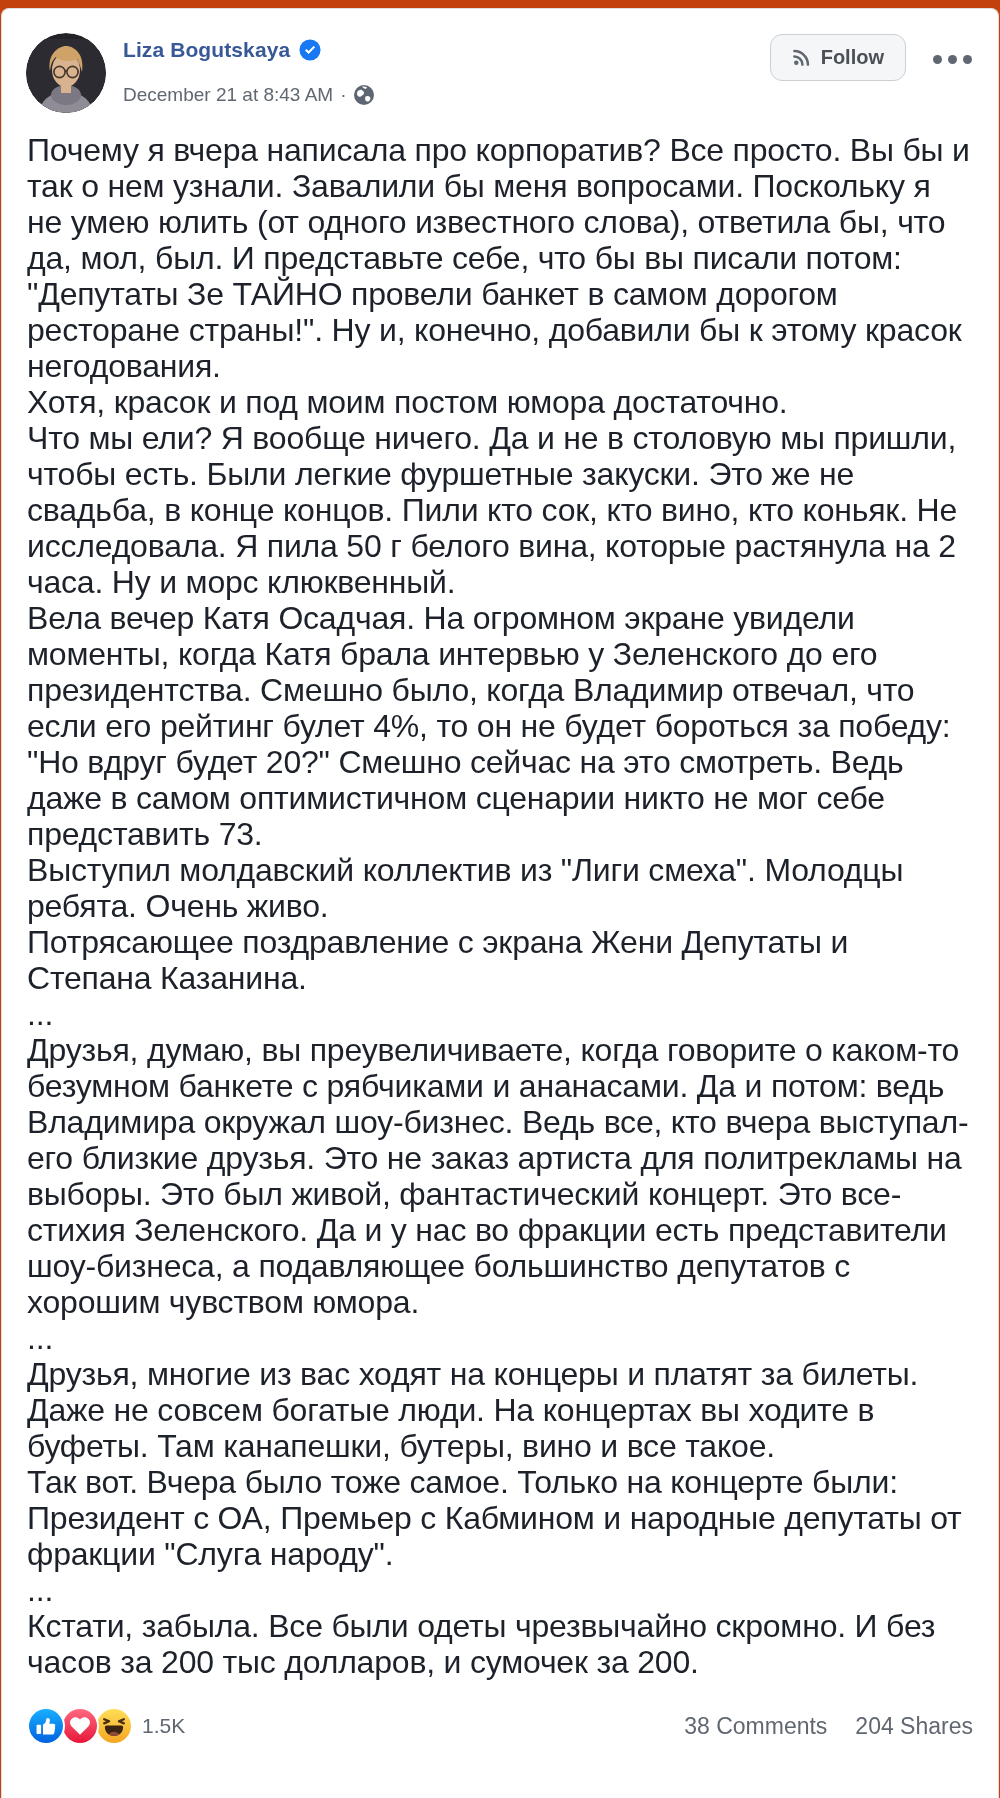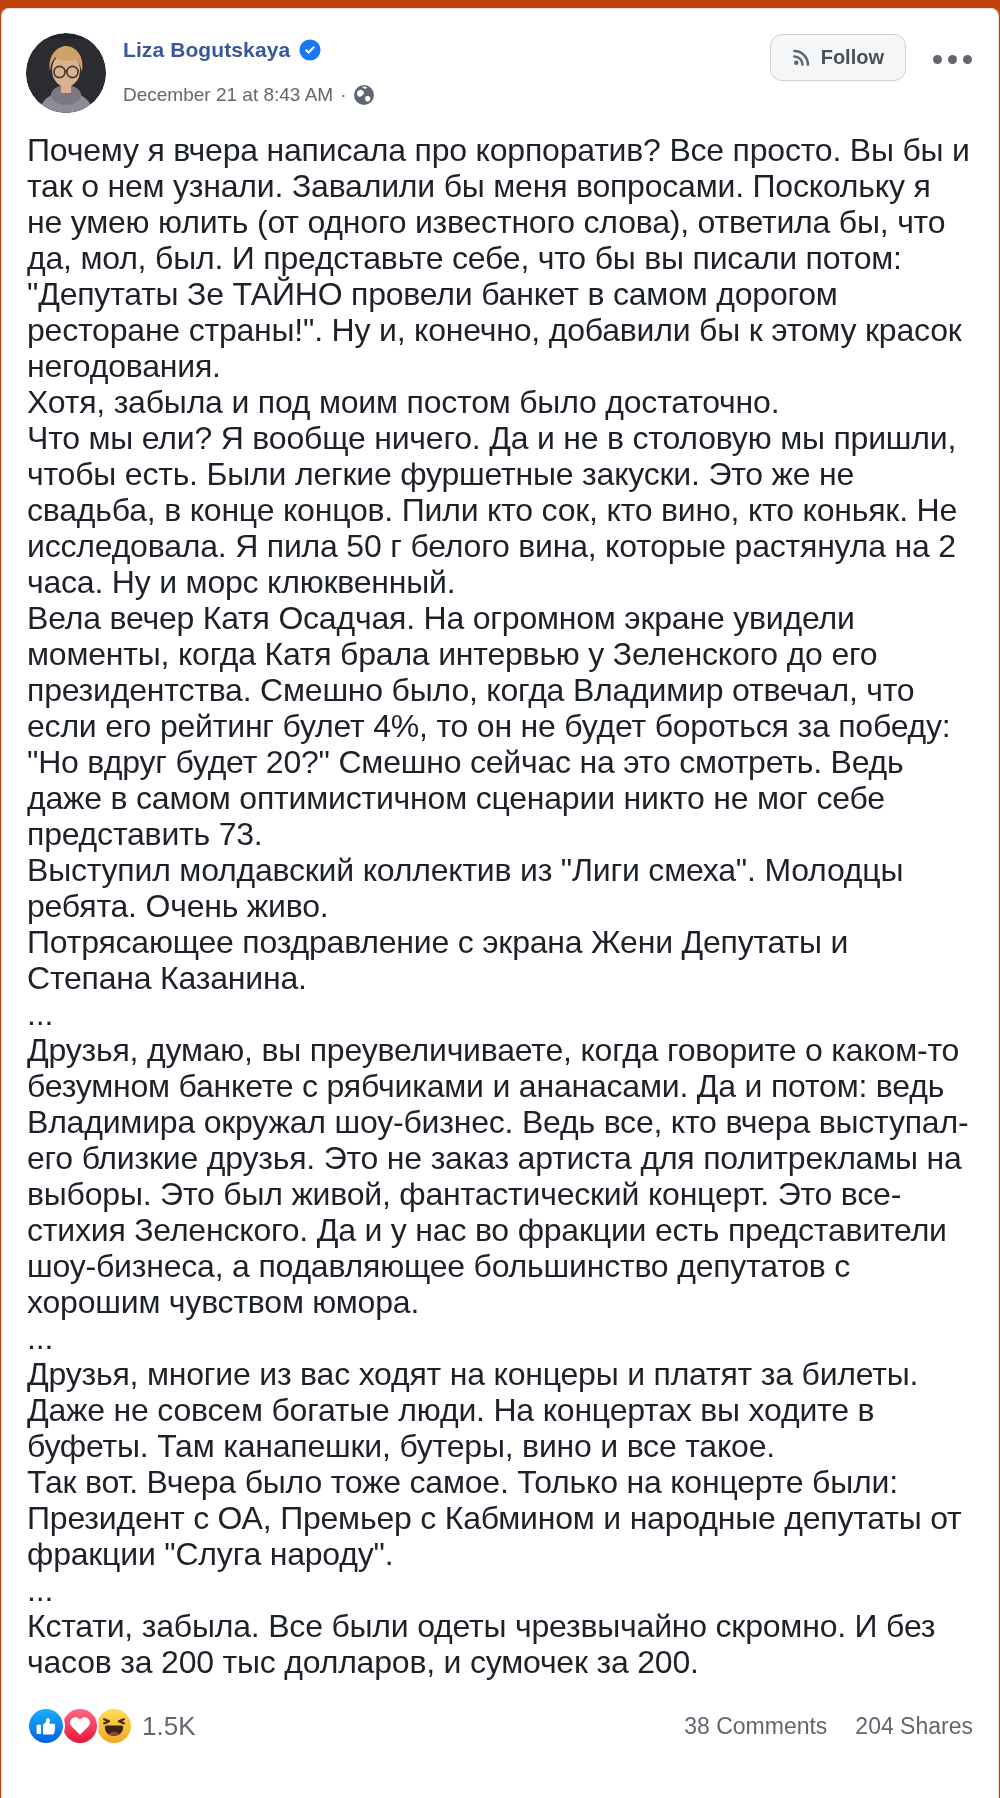--- a/index.html
+++ b/index.html
@@ -96,21 +96,21 @@
   .reactions { display: flex; align-items: center; cursor: pointer; }
   .reaction-icon {
     width: 38px; height: 38px; border-radius: 50%;
     border: 2px solid #fff;
     display: inline-block;
   }
   .reaction-icon + .reaction-icon { margin-left: -4px; }
   .reaction-icon.r-like { z-index: 3; position: relative; }
   .reaction-icon.r-love { z-index: 2; position: relative; }
   .reaction-icon.r-haha { z-index: 1; position: relative; }
-  .reaction-count { margin-left: 9px; font-size: 26px; color: #616770; }
+  .reaction-count { margin-left: 9px; font-size: 21px; color: #616770; }
   .footer-meta { display: flex; align-items: center; font-size: 23px; color: #616770; }
   .footer-meta .comments-link { cursor: pointer; }
   .footer-meta .shares-link { margin-left: 28px; cursor: pointer; }
   svg { display: block; }
 </style>
 </head>
 <body>
 
 <div class="page">
   <div class="card">
@@ -176,21 +176,21 @@
         <div class="more-btn">
           <i></i>
             <i></i>
             <i></i>
         </div>
       </div>
     </div>
 
     <div class="post-text">
         <p>Почему я вчера написала про корпоратив? Все просто. Вы бы и так о нем узнали. Завалили бы меня вопросами. Поскольку я не умею юлить (от одного известного слова), ответила бы, что да, мол, был. И представьте себе, что бы вы писали потом: "Депутаты Зе ТАЙНО провели банкет в самом дорогом ресторане страны!". Ну и, конечно, добавили бы к этому красок негодования.</p>
-        <p>Хотя, забыла и под моим постом было достаточно.</p>
+        <p>Хотя, красок и под моим постом юмора достаточно.</p>
         <p>Что мы ели? Я вообще ничего. Да и не в столовую мы пришли, чтобы есть. Были легкие фуршетные закуски. Это же не свадьба, в конце концов. Пили кто сок, кто вино, кто коньяк. Не исследовала. Я пила 50 г белого вина, которые растянула на 2 часа. Ну и морс клюквенный.</p>
         <p>Вела вечер Катя Осадчая. На огромном экране увидели моменты, когда Катя брала интервью у Зеленского до его президентства. Смешно было, когда Владимир отвечал, что если его рейтинг булет 4%, то он не будет бороться за победу: "Но вдруг будет 20?" Смешно сейчас на это смотреть. Ведь даже в самом оптимистичном сценарии никто не мог себе представить 73.</p>
         <p>Выступил молдавский коллектив из "Лиги смеха". Молодцы ребята. Очень живо.</p>
         <p>Потрясающее поздравление с экрана Жени Депутаты и Степана Казанина.</p>
         <p>...</p>
         <p>Друзья, думаю, вы преувеличиваете, когда говорите о каком-то безумном банкете с рябчиками и ананасами. Да и потом: ведь Владимира окружал шоу-бизнес. Ведь все, кто вчера выступал- его близкие друзья. Это не заказ артиста для политрекламы на выборы. Это был живой, фантастический концерт. Это все- стихия Зеленского. Да и у нас во фракции есть представители шоу-бизнеса, а подавляющее большинство депутатов с хорошим чувством юмора.</p>
         <p>...</p>
         <p>Друзья, многие из вас ходят на концеры и платят за билеты. Даже не совсем богатые люди. На концертах вы ходите в буфеты. Там канапешки, бутеры, вино и все такое.</p>
         <p>Так вот. Вчера было тоже самое. Только на концерте были: Президент с ОА, Премьер с Кабмином и народные депутаты от фракции "Слуга народу".</p>
         <p>...</p>

